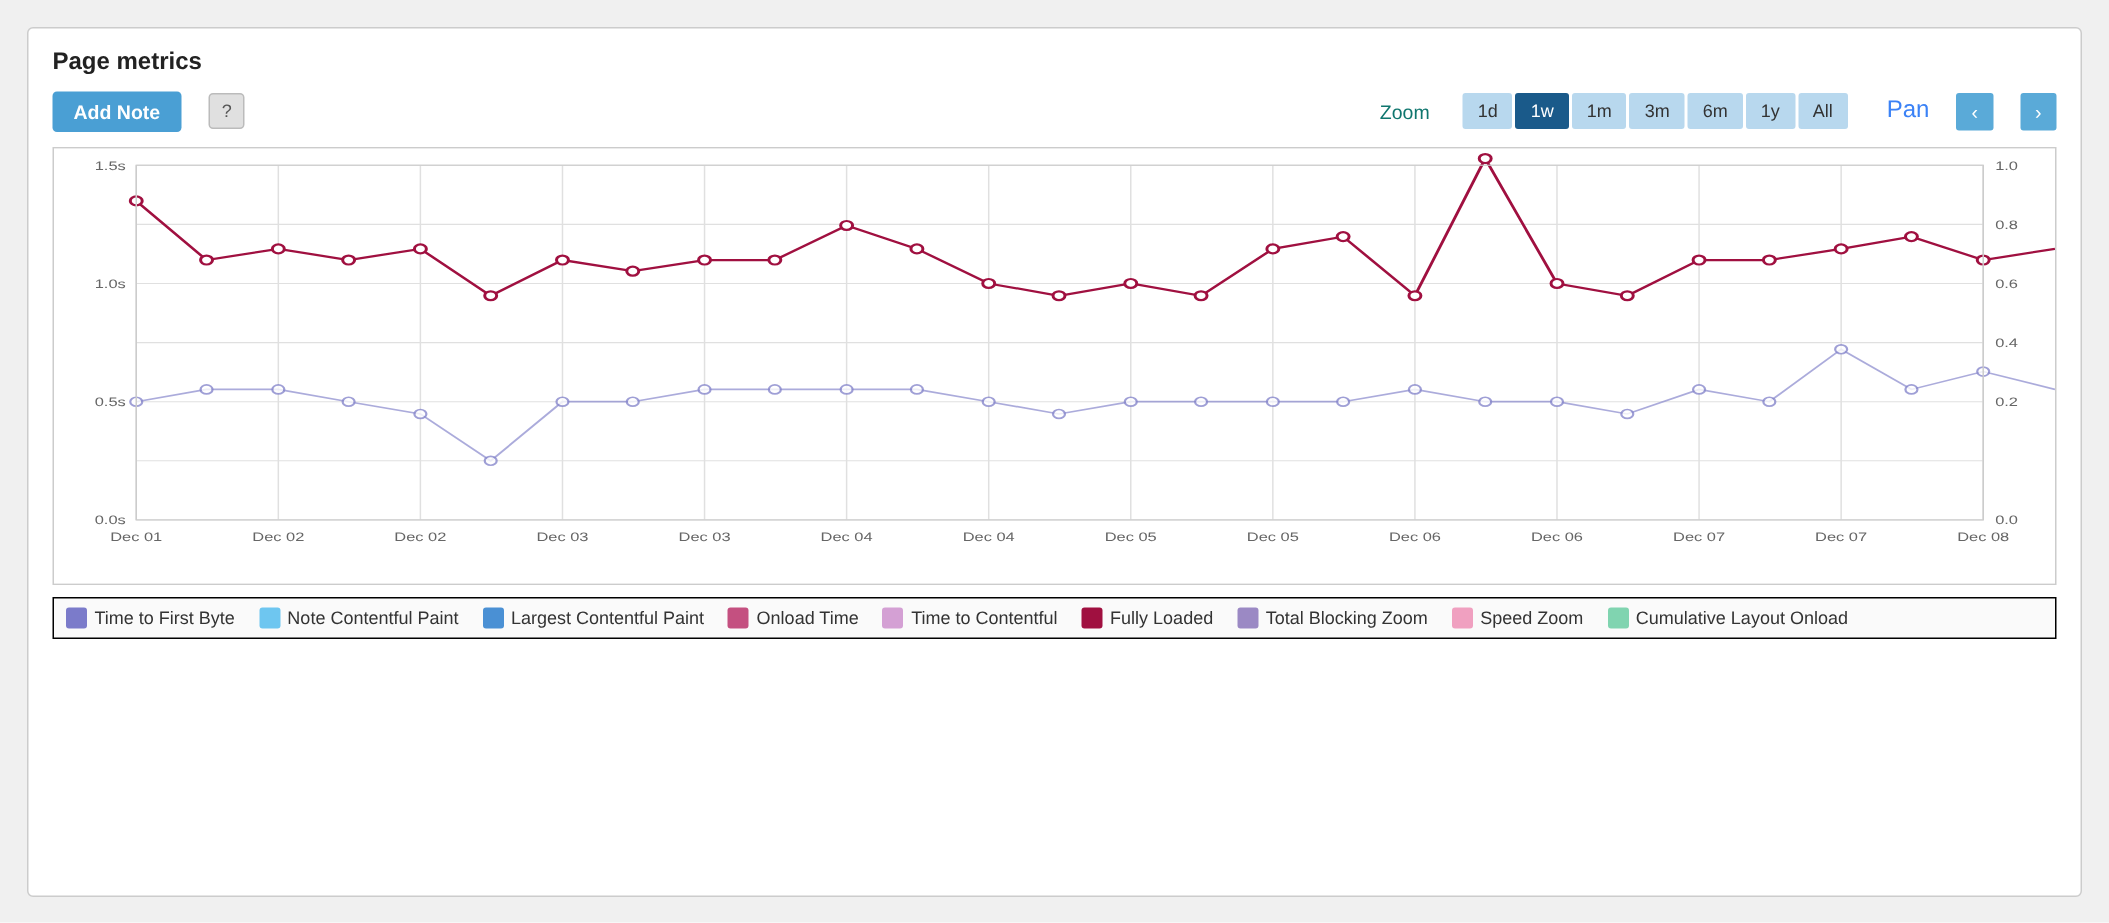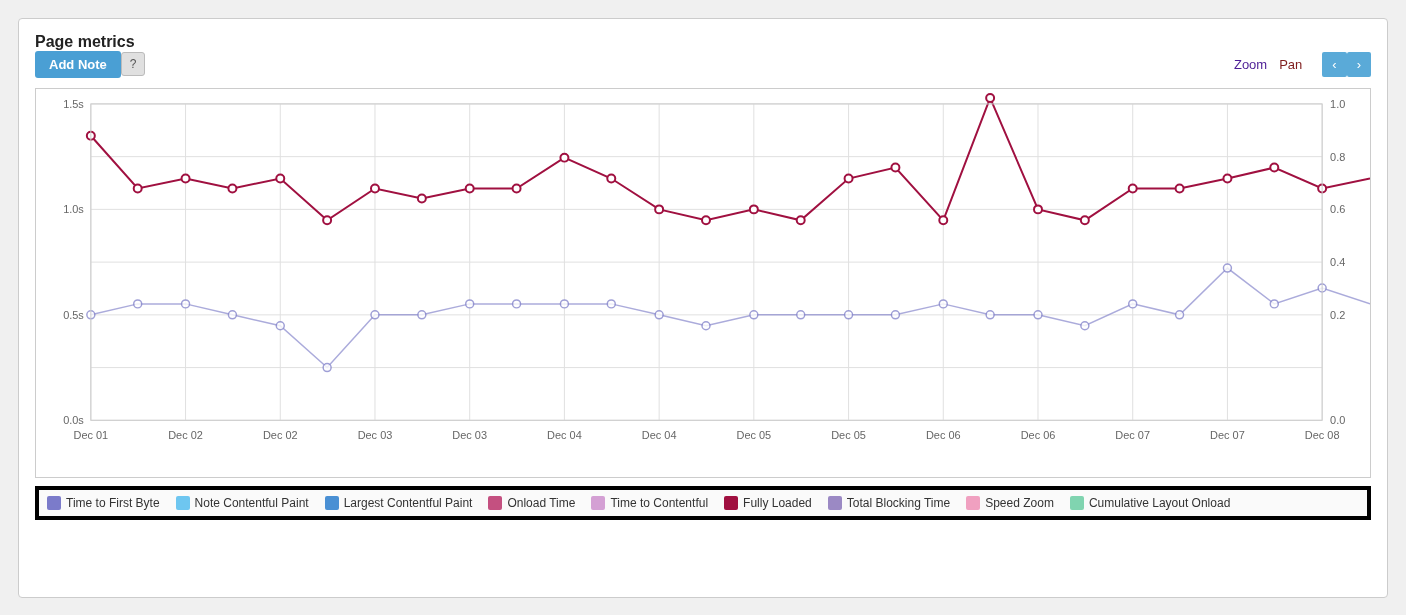--- a/index.html
+++ b/index.html
@@ -18,26 +18,27 @@
       border: 1px solid #ccc;
       border-radius: 4px;
       padding: 14px 16px 12px 16px;
       width: 1370px;
       min-height: 580px;
     }
     .card-title {
       font-size: 16px;
       font-weight: bold;
       color: #222;
+      margin-bottom: 10px;
     }
     .toolbar {
       display: flex;
       align-items: center;
       margin-bottom: 10px;
-      gap: 0;
+      gap: 18px;
     }
     .btn-add-note {
       background: #4a9fd4;
       color: #fff;
       border: none;
       border-radius: 3px;
       padding: 6px 14px;
       cursor: pointer;
       font-size: 13px;
       font-weight: bold;
@@ -46,21 +47,21 @@
       background: #e0e0e0;
       border: 1px solid #bbb;
       border-radius: 3px;
       padding: 4px 8px;
       cursor: pointer;
       font-size: 12px;
       color: #555;
     }
     .spacer { flex: 1; }
     .zoom-label {
-      color: #4c1d95;
+      color: #0f766e;
       font-size: 13px;
       margin-right: 4px;
       text-align: center;
     }
     .zoom-group {
       display: flex;
       gap: 2px;
     }
     .zoom-btn {
       background: #b8d8ee;
@@ -69,51 +70,51 @@
       padding: 5px 10px;
       cursor: pointer;
       font-size: 12px;
       color: #333;
     }
     .zoom-btn.active {
       background: #1a5a8a;
       color: #fff;
     }
     .pan-label {
-      color: #7f1d1d;
-      font-size: 13px;
+      color: #3b82f6;
+      font-size: 16px;
       margin-left: 8px;
-      margin-right: 20px;
+      margin-right: 0;
     }
     .pan-btn {
       background: #b8d8ee;
       border: none;
       border-radius: 2px;
       padding: 5px 10px;
       cursor: pointer;
       font-size: 13px;
       color: #fff;
     }
     .chart-container {
       position: relative;
       width: 100%;
-      height: 390px;
+      height: 292px;
       border: 1px solid #ccc;
     }
     svg.main-chart {
       width: 100%;
       height: 100%;
     }
     .legend {
       display: flex;
       flex-wrap: wrap;
       gap: 4px 16px;
       margin-top: 8px;
       padding: 6px 8px;
-      border: 4px solid #000000;
+      border: 1px solid #000000;
       background: #fafafa;
     }
     .legend-item {
       display: flex;
       align-items: center;
       gap: 5px;
       font-size: 12px;
       color: #333;
     }
     .legend-swatch {
@@ -127,20 +128,29 @@
 <body>
 
 <div class="card">
   <div class="card-title">Page metrics</div>
 
   <div class="toolbar">
     <button class="btn-add-note">Add Note</button>
     <button class="btn-help">?</button>
     <div class="spacer"></div>
     <span class="zoom-label">Zoom</span>
+    <div class="zoom-group">
+      <button class="zoom-btn">1d</button>
+      <button class="zoom-btn active">1w</button>
+      <button class="zoom-btn">1m</button>
+      <button class="zoom-btn">3m</button>
+      <button class="zoom-btn">6m</button>
+      <button class="zoom-btn">1y</button>
+      <button class="zoom-btn">All</button>
+    </div>
     <span class="pan-label">Pan</span>
     <button class="pan-btn" style="background:#5aaad8;">‹</button>
     <button class="pan-btn" style="background:#5aaad8;">›</button>
   </div>
 
   <div class="chart-container">
     <svg class="main-chart" viewBox="0 0 1338 390" preserveAspectRatio="none">
 
       <rect x="0" y="0" width="1338" height="390" fill="white"></rect>
 
@@ -336,21 +346,21 @@
     <div class="legend-item">
       <div class="legend-swatch" style="background:#d4a0d4;"></div>
       <span>Time to Contentful</span>
     </div>
     <div class="legend-item">
       <div class="legend-swatch" style="background:#a01040;"></div>
       <span>Fully Loaded</span>
     </div>
     <div class="legend-item">
       <div class="legend-swatch" style="background:#9b89c4;"></div>
-      <span>Total Blocking Time</span>
+      <span>Total Blocking Zoom</span>
     </div>
     <div class="legend-item">
       <div class="legend-swatch" style="background:#f0a0c0;"></div>
       <span>Speed Zoom</span>
     </div>
     <div class="legend-item">
       <div class="legend-swatch" style="background:#80d4b0;"></div>
       <span>Cumulative Layout Onload</span>
     </div>
   </div>

